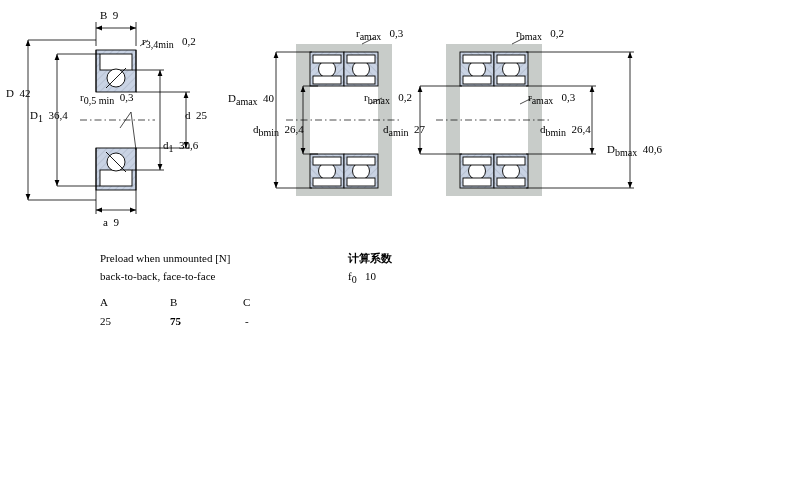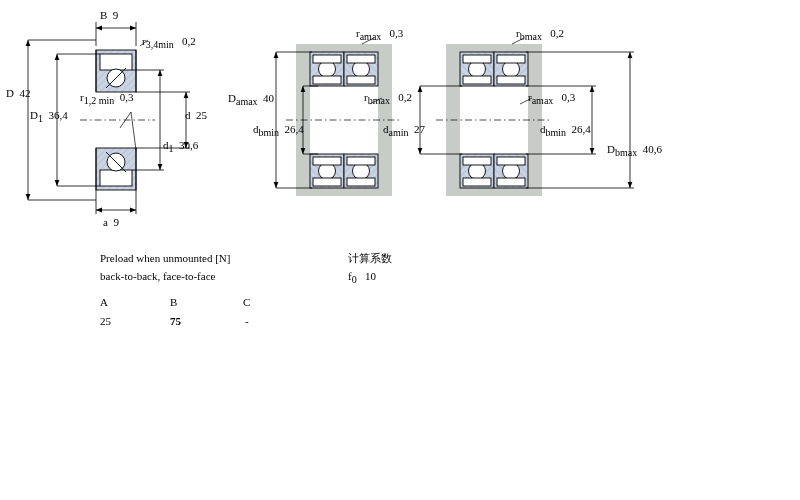--- a/index.html
+++ b/index.html
@@ -9,21 +9,21 @@
     font-family:"Liberation Serif", serif;
     color:#000;
     position:relative;
     overflow:hidden;
   }
   .stage{position:absolute;left:0;top:0;width:800px;height:352px;}
   svg{position:absolute;left:0;top:0;}
   .lbl{position:absolute;font-size:11px;line-height:11px;white-space:nowrap;}
   .sub{font-size:10px;vertical-align:sub;}
   .txtblock{position:absolute;font-size:11px;white-space:nowrap;}
-  .cn{font-family:"DejaVu Sans", sans-serif;font-size:11px;}
+  .cn{font-family:"DejaVu Sans", sans-serif;font-size:11px;font-weight:bold;}
 </style>
 </head>
 <body>
 
 <div class="stage">
 
 <svg width="800" height="500" viewBox="0 0 800 500">
   <defs>
     <pattern id="hatchA" patternUnits="userSpaceOnUse" width="5" height="5" patternTransform="rotate(45)">
       <rect width="5" height="5" fill="#c9d3e4"></rect>
@@ -215,21 +215,21 @@
   <span>D</span>
   &nbsp;<span>42</span>
 </div>
 
 <div class="lbl" style="left:30px;top:110px;">
   <span>D</span><span class="sub">1</span>
   &nbsp;<span>36,4</span>
 </div>
 
 <div class="lbl" style="left:80px;top:92px;">
-  <span>r</span><span class="sub">1,2 min</span>
+  <span>r</span><span class="sub">0,5 min</span>
   &nbsp;<span>0,3</span>
 </div>
 
 <div class="lbl" style="left:163px;top:110px;margin-left:22px;">
   <span>d</span>
   &nbsp;<span>25</span>
 </div>
 
 <div class="lbl" style="left:163px;top:140px;">
   <span>d</span><span class="sub">1</span>

